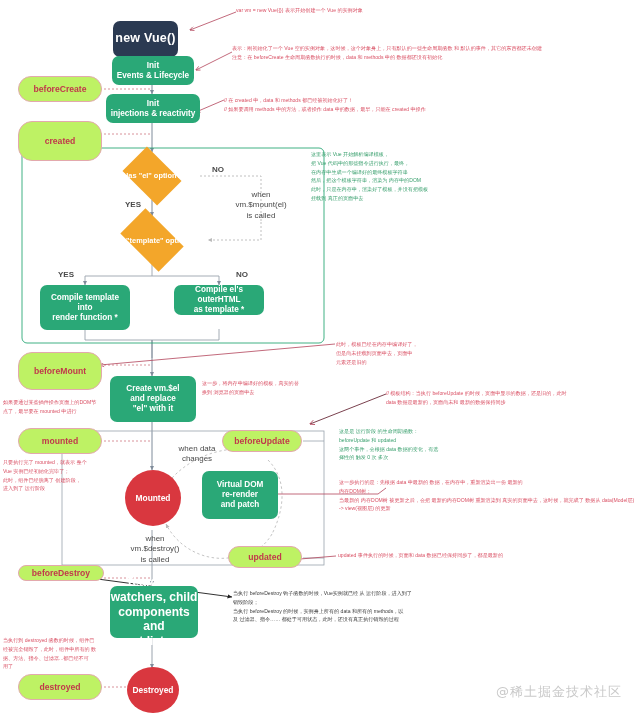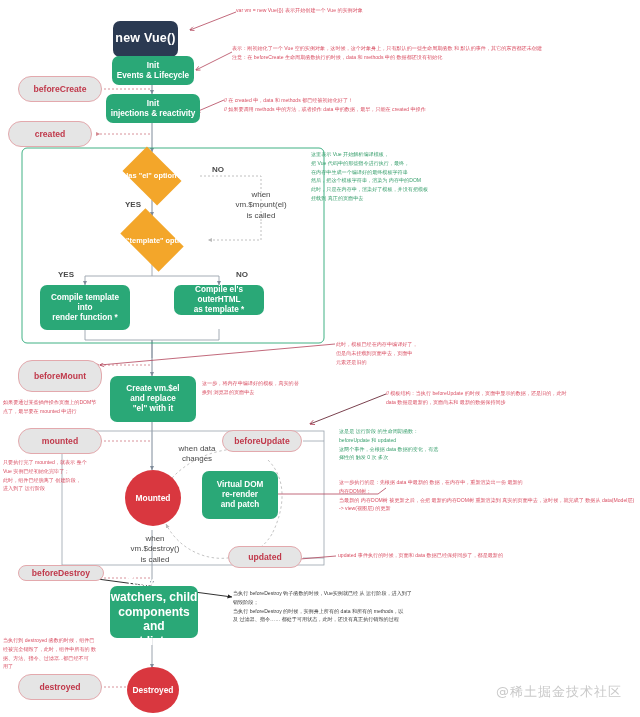--- a/index.html
+++ b/index.html
@@ -12,21 +12,21 @@
   .svg-layer{position:absolute;left:0;top:0;width:640px;height:717px;pointer-events:none;}
 
   
   .node{position:absolute;box-sizing:border-box;display:flex;align-items:center;
         justify-content:center;text-align:center;line-height:1.22;}
 
   .n-root{background:#2b3a52;color:#ffffff;border-radius:7px;
           font-size:12.5px;font-weight:bold;letter-spacing:.2px;}
   .n-green{background:#2aa877;color:#ffffff;border-radius:7px;font-size:8.2px;font-weight:bold;}
   .n-green-lg{background:#2aa877;color:#ffffff;border-radius:7px;font-size:12px;font-weight:bold;}
-  .n-hook{background:#e5e5e5;border:1.3px solid #e3a9ad;border-radius:14px;
+  .n-hook{background:#bef264;border:1.3px solid #e3a9ad;border-radius:14px;
           color:#c0394b;font-size:8.6px;font-weight:bold;text-align:center;}
   .n-circle{background:#d9373f;color:#ffffff;border-radius:50%;font-size:8.4px;font-weight:bold;}
   .n-diamond-label{color:#ffffff;font-size:7.4px;font-weight:bold;z-index:3;
                    pointer-events:none;}
   .lbl{position:absolute;font-size:8px;color:#4a4a4a;text-align:center;line-height:1.3;}
   .lbl-yn{font-size:8px;color:#4a4a4a;font-weight:bold;}
 
   
   .anno{position:absolute;font-size:5.1px;line-height:1.72;white-space:pre-line;}
   .anno-red{color:#d94f63;}
@@ -147,22 +147,22 @@
   <div class="node n-green-lg" style="left:110px;top:586px;width:88px;height:52px;white-space:pre-line;">Teardown
 watchers, child
 components and
 event listeners</div>
 
   <div class="node n-circle" style="left:125px;top:470px;width:56px;height:56px;">Mounted</div>
 
   <div class="node n-circle" style="left:127px;top:667px;width:52px;height:46px;">Destroyed</div>
 
   <div class="node n-hook" style="left:18px;top:76px;width:84px;height:26px;">beforeCreate</div>
-  <div class="node n-hook" style="left:8px;top:121px;width:84px;height:26px;">created</div>
-  <div class="node n-hook" style="left:18px;top:352px;width:84px;height:32px;margin-top:8px;">beforeMount</div>
+  <div class="node n-hook" style="left:18px;top:121px;width:84px;height:40px;">created</div>
+  <div class="node n-hook" style="left:18px;top:352px;width:84px;height:38px;">beforeMount</div>
   <div class="node n-hook" style="left:18px;top:428px;width:84px;height:26px;">mounted</div>
   <div class="node n-hook" style="left:222px;top:430px;width:80px;height:22px;">beforeUpdate</div>
   <div class="node n-hook" style="left:228px;top:546px;width:74px;height:22px;">updated</div>
   <div class="node n-hook" style="left:18px;top:565px;width:86px;height:16px;">beforeDestroy</div>
   <div class="node n-hook" style="left:18px;top:674px;width:84px;height:26px;">destroyed</div>
 
   <div class="lbl lbl-yn" style="left:118px;top:200px;width:30px;">YES</div>
   <div class="lbl lbl-yn" style="left:204px;top:165px;width:28px;">NO</div>
   <div class="lbl lbl-yn" style="left:52px;top:270px;width:28px;">YES</div>
   <div class="lbl lbl-yn" style="left:228px;top:270px;width:28px;">NO</div>

